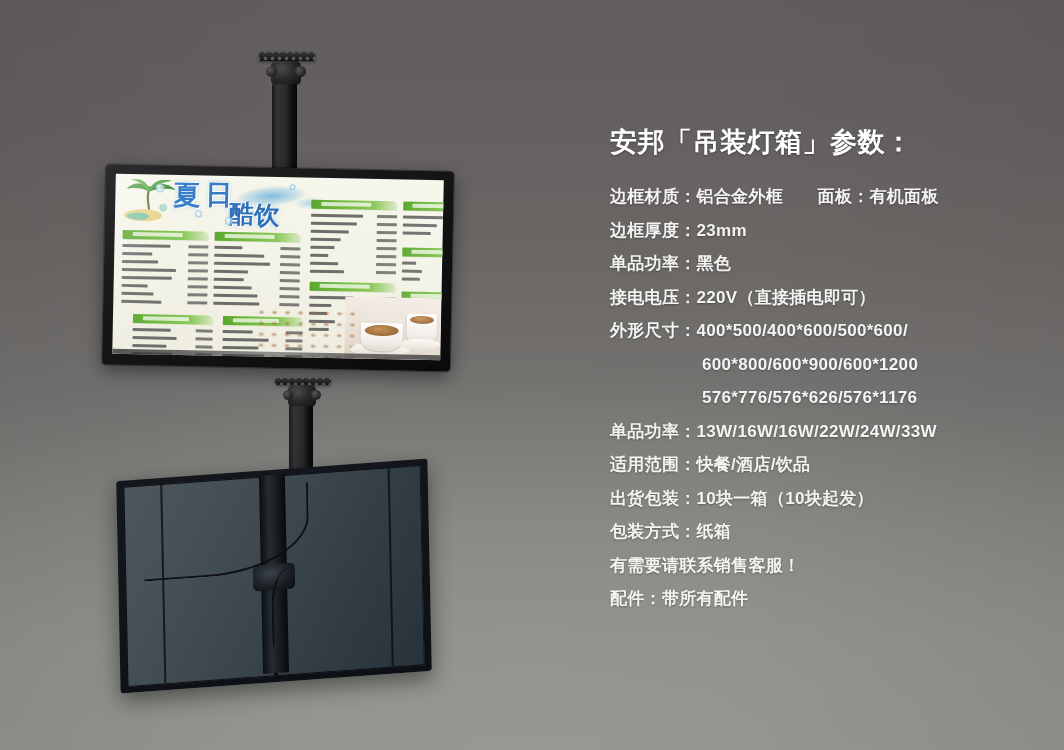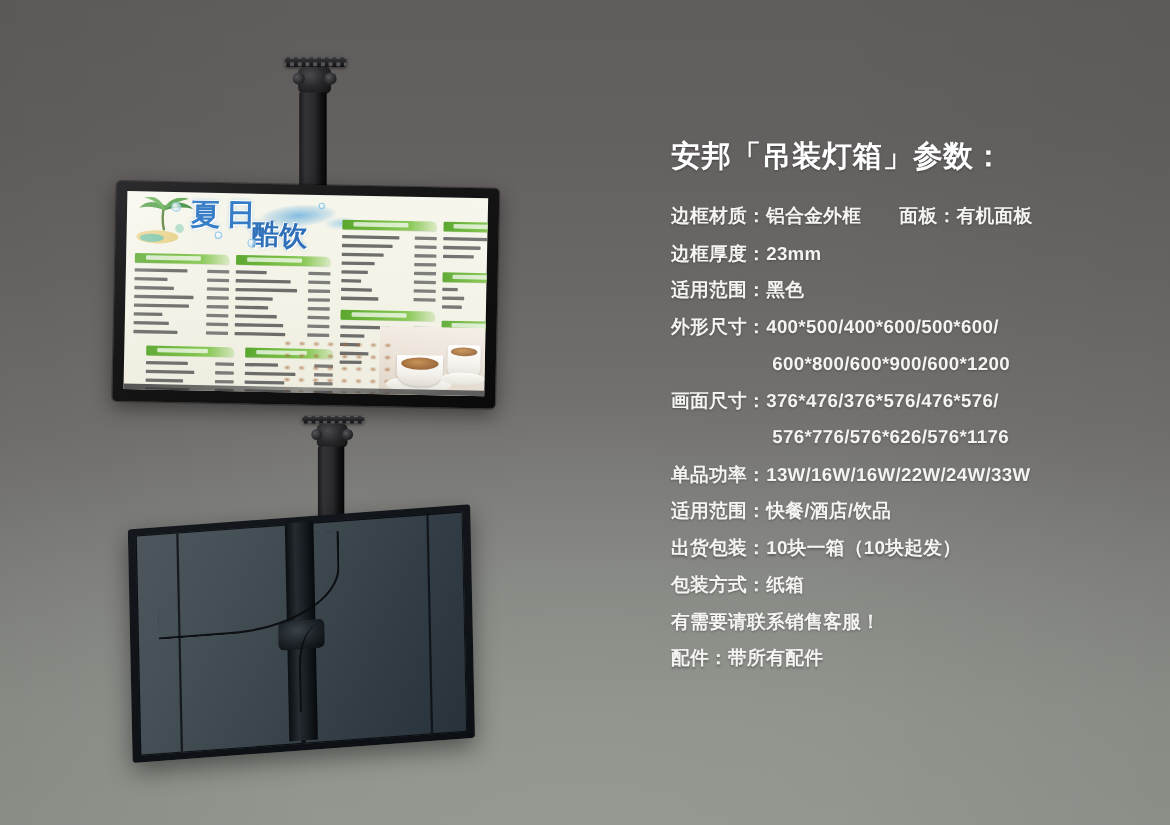--- a/index.html
+++ b/index.html
@@ -629,24 +629,24 @@
         <div id="cable2"></div>
       </div>
     </div>
   </div>
 
   <div id="spec-panel">
     <div id="spec-title">安邦「吊装灯箱」参数：</div>
     <div id="spec-list">
         <div class="spec-line">边框材质：铝合金外框　　面板：有机面板</div>
         <div class="spec-line">边框厚度：23mm</div>
-        <div class="spec-line">适用范围：黑色</div>
+        <div class="spec-line">单品功率：黑色</div>
+        <div class="spec-line">接电电压：220V（直接插电即可）</div>
         <div class="spec-line">外形尺寸：400*500/400*600/500*600/</div>
         <div class="spec-line cont">600*800/600*900/600*1200</div>
-        <div class="spec-line">画面尺寸：376*476/376*576/476*576/</div>
         <div class="spec-line cont">576*776/576*626/576*1176</div>
         <div class="spec-line">单品功率：13W/16W/16W/22W/24W/33W</div>
         <div class="spec-line">适用范围：快餐/酒店/饮品</div>
         <div class="spec-line">出货包装：10块一箱（10块起发）</div>
         <div class="spec-line">包装方式：纸箱</div>
         <div class="spec-line">有需要请联系销售客服！</div>
         <div class="spec-line">配件：带所有配件</div>
       </div>
   </div>
 

